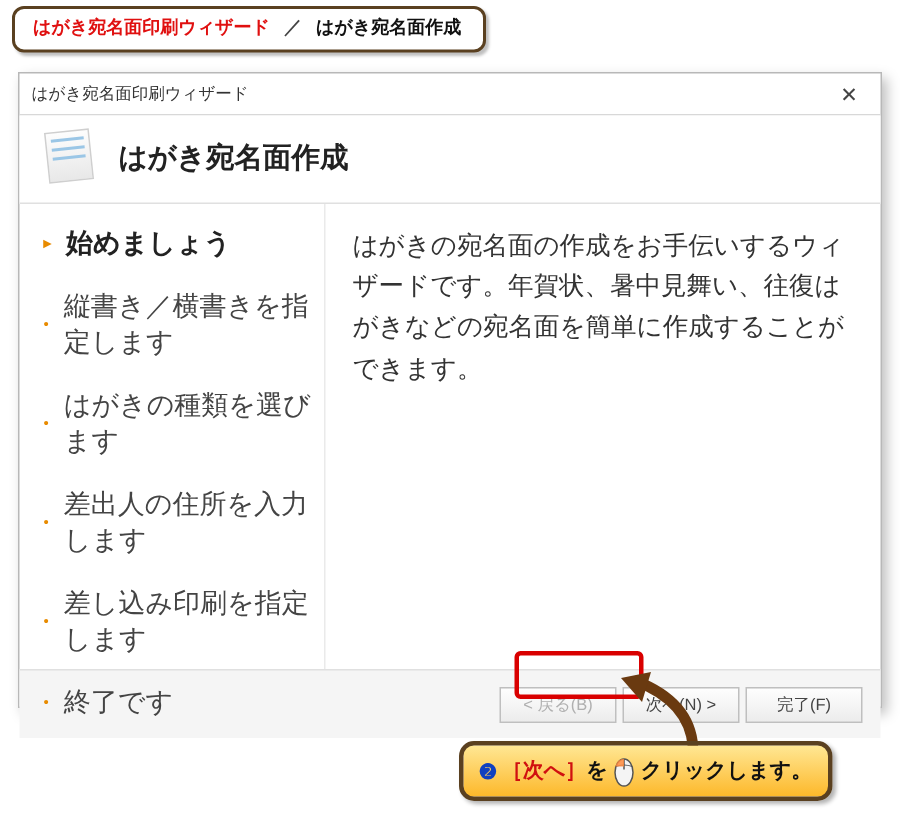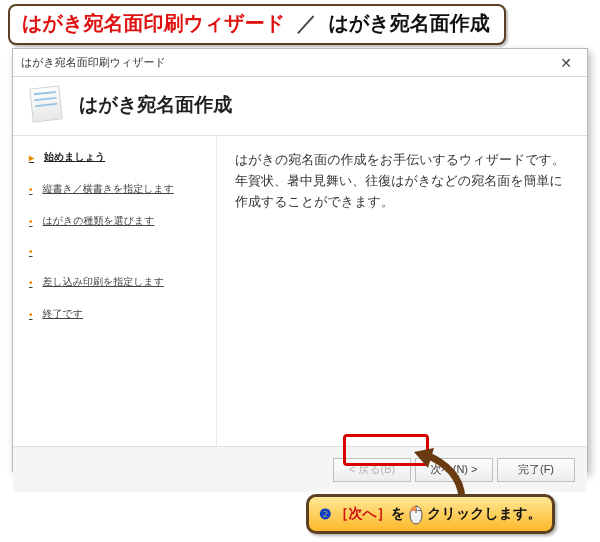--- a/index.html
+++ b/index.html
@@ -12,21 +12,21 @@
   }
   
   .top-banner {
     margin: 4px 8px 2px 8px;
     display: inline-block;
     border: 2px solid #5a4020;
     border-radius: 8px;
     padding: 4px 14px 6px 12px;
     background: #fff;
     box-shadow: 2px 2px 2px rgba(0,0,0,0.25);
-    font-size: 20px;
+    font-size: 12px;
     font-weight: bold;
   }
   .top-banner .red { color: #e01010; }
   .top-banner .sep { color: #444; margin: 0 6px; }
   .top-banner .black { color: #111; }
   
   .dialog {
     position: absolute;
     left: 12px; top: 48px;
     width: 576px; height: 424px;
@@ -83,32 +83,31 @@
   }
   .steps {
     width: 204px;
     padding: 14px 8px 10px 16px;
     border-right: 1px solid #eaeaea;
   }
   .step {
     display: flex;
     align-items: center;
     margin-bottom: 18px;
-    font-size: 10px;
+    font-size: 18px;
     color: #444;
-    text-decoration: underline;
   }
   .step .dot { color: #e88b00; margin-right: 10px; font-size: 10px; }
   .step.active { color: #222; font-weight: bold; }
   .step.active .dot::before { content: "▸"; color: #e88b00; font-size: 10px; }
   .step:not(.active) .dot::before { content: "•"; }
   .desc {
     flex: 1;
     padding: 14px 16px 10px 18px;
-    font-size: 13px;
+    font-size: 17px;
     color: #333;
     line-height: 1.6;
   }
   
   .btnrow {
     border-top: 1px solid #e0e0e0;
     background: #f5f5f5;
     height: 46px;
     display: flex;
     justify-content: flex-end;
@@ -209,20 +208,21 @@
       <div class="step">
           <span class="dot"></span>
           <span>縦書き／横書きを指定します</span>
         </div>
       <div class="step">
           <span class="dot"></span>
           <span>はがきの種類を選びます</span>
         </div>
       <div class="step">
           <span class="dot"></span>
+          <span>差出人の住所を入力します</span>
         </div>
       <div class="step">
           <span class="dot"></span>
           <span>差し込み印刷を指定します</span>
         </div>
       <div class="step">
           <span class="dot"></span>
           <span>終了です</span>
         </div>
     </div>

